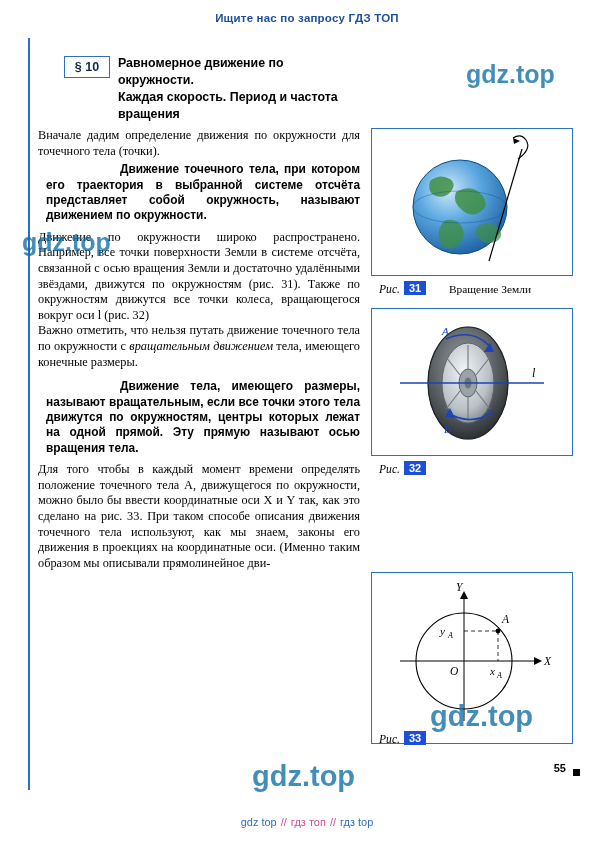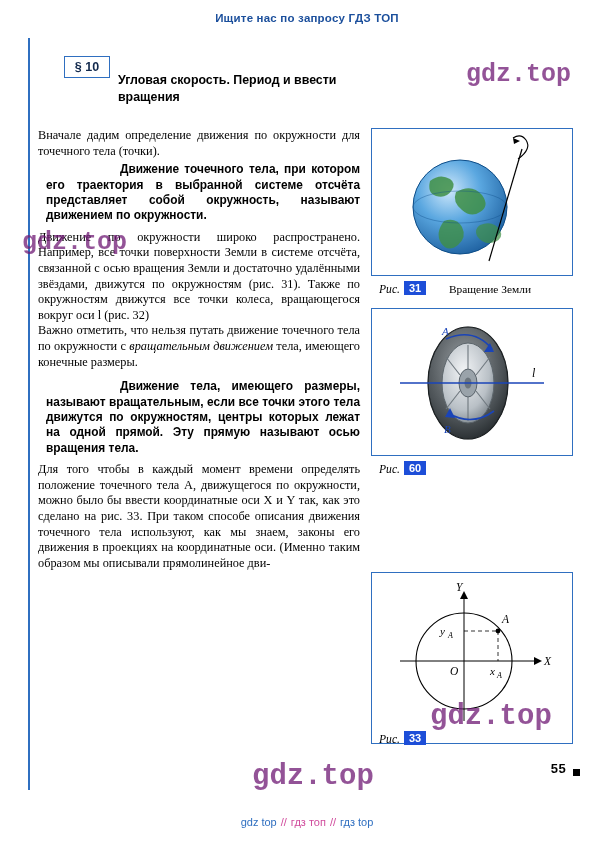--- a/index.html
+++ b/index.html
@@ -133,23 +133,23 @@
     position: absolute;
     font-size: 11.4px;
     line-height: 13.4px;
     color: #000;
   }
   
   .pgnum {
     position: absolute;
     right: 48px;
     top: 762px;
-    font-family: Liberation Mono, monospace;
-    font-weight: bold;
-    font-size: 13px;
+    font-family: Liberation Sans, sans-serif;
+    font-weight: bold;
+    font-size: 11px;
     color: #000;
   }
   .pgsq {
     position: absolute;
     right: 34px;
     top: 769px;
     width: 7px;
     height: 7px;
     background: #000;
   }
@@ -162,45 +162,45 @@
     text-align: center;
     font-family: "Liberation Sans", sans-serif;
     font-size: 11px;
     color: #2f6fc0;
   }
   .footer .sep { color: #d04b9c; margin: 0 4px; }
   .footer .pink { color: #d04b9c; }
   
   .wm {
     position: absolute;
-    font-family: Liberation Mono, monospace;
-    font-weight: bold;
-    color: #701a75;
+    font-family: Liberation Sans, sans-serif;
+    font-weight: bold;
+    color: #0369a1;
     opacity: .75;
     white-space: nowrap;
     pointer-events: none;
   }
   #wm1 { left: 466px; top: 60px; font-size: 25px; }
   #wm2 { left: 22px;  top: 228px; font-size: 25px; }
   #wm3 { left: 430px; top: 700px; font-size: 29px; }
   #wm4 { left: 252px; top: 760px; font-size: 29px; }
 </style>
 </head>
 <body>
 
 <div class="page">
 
   <div class="top-promo">Ищите нас по запросу ГДЗ ТОП</div>
 
   <div class="left-rule"></div>
 
   <div class="head-box">§ 10</div>
   <div class="head-title">
-    <br>
-    <span>Угловая скорость. Период и ввести вращения</span>
+    <span>Равномерное движение по окружности.</span><br>
+    <span>Каждая скорость. Период и частота вращения</span>
   </div>
 
   <div class="col">
     <p class="p-first">Вначале дадим определение движения по окружности для точечного тела (точки).</p>
     <div class="bold-block ind">Движение точечного тела, при котором его траектория в выбранной системе отсчёта представляет собой окружность, называют движением по окружности.</div>
     <p class="p-indent">Движение по окружности широко распространено. Например, все точки поверхности Земли в системе отсчёта, связанной с осью вращения Земли и достаточно удалёнными звёздами, движутся по окружностям (рис. 31). Также по окружностям движутся все точки колеса, вращающегося вокруг оси l (рис. 32)</p>
     <p class="p-indent"><span>Важно отметить, что нельзя путать движение точечного тела по окружности с </span><span class="ital">вращательным движением</span><span> тела, имеющего конечные размеры.</span></p>
     <div class="gap"></div>
     <div class="bold-block ind">Движение тела, имеющего размеры, называют вращательным, если все точки этого тела движутся по окружностям, центры которых лежат на одной прямой. Эту прямую называют осью вращения тела.</div>
     <p class="p-indent">Для того чтобы в каждый момент времени определять положение точечного тела A, движущегося по окружности, можно было бы ввести координатные оси X и Y так, как это сделано на рис. 33. При таком способе описания движения точечного тела используют, как мы знаем, законы его движения в проекциях на координатные оси. (Именно таким образом мы описывали прямолинейное дви-</p>
@@ -262,21 +262,21 @@
       <path d="M74 30 q28 -12 46 10" fill="none" stroke="#1a44b8" stroke-width="1.6"></path>
       <path d="M118 34 l4 9 l-10 0 z" fill="#1a44b8"></path>
       <path d="M76 104 q24 14 46 -2" fill="none" stroke="#1a44b8" stroke-width="1.6"></path>
       <path d="M78 99 l-5 9 l10 1 z" fill="#1a44b8"></path>
       <text x="70" y="26" font-family="Liberation Serif, serif" font-size="11" font-style="italic" fill="#1a44b8">A</text>
       <text x="72" y="124" font-family="Liberation Serif, serif" font-size="11" font-style="italic" fill="#1a44b8">B</text>
       <text x="160" y="68" font-family="Liberation Serif, serif" font-size="12" font-style="italic" fill="#000">l</text>
     </svg>
   </div>
   <div class="ris-row" style="left:379px; top:461px;">
-    <span class="ris-word">Рис.</span><span class="ris-num">60</span>
+    <span class="ris-word">Рис.</span><span class="ris-num">32</span>
   </div>
 
   <div class="fig" id="fig33">
     <svg width="200" height="170" viewBox="0 0 200 170">
       <circle cx="92" cy="88" r="48" fill="none" stroke="#000" stroke-width="1.1"></circle>
       <line x1="92" y1="148" x2="92" y2="22" stroke="#000" stroke-width="1"></line>
       <path d="M92 18 l-4 8 l8 0 z" fill="#000"></path>
       <line x1="28" y1="88" x2="166" y2="88" stroke="#000" stroke-width="1"></line>
       <path d="M170 88 l-8 -4 l0 8 z" fill="#000"></path>
       <line x1="92" y1="58" x2="126" y2="58" stroke="#000" stroke-width=".8" stroke-dasharray="4,3"></line>

